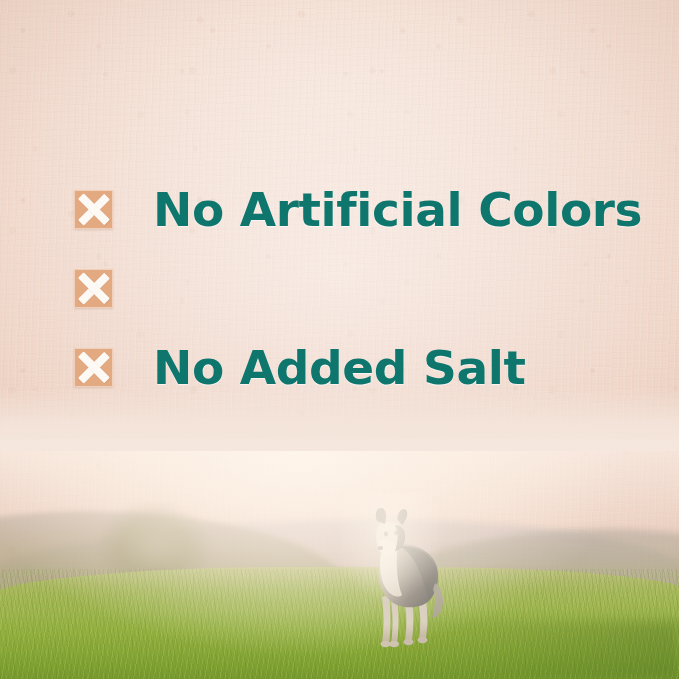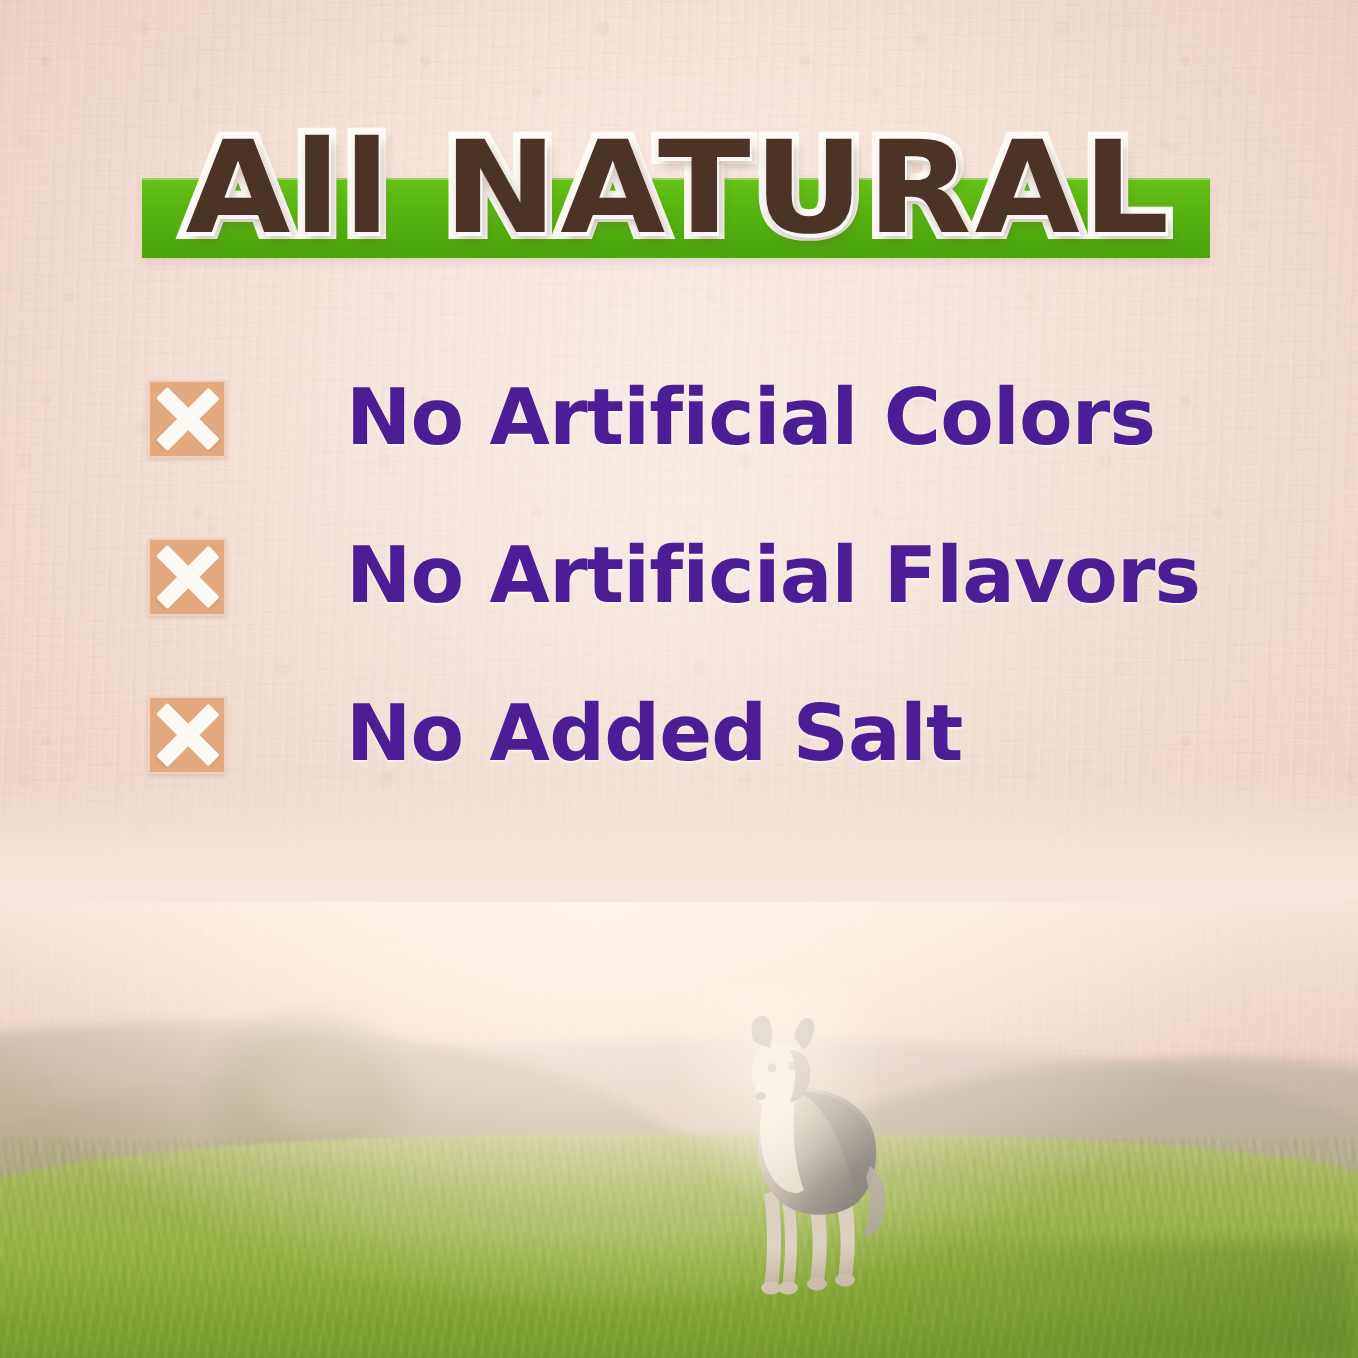--- a/index.html
+++ b/index.html
@@ -130,26 +130,26 @@
     margin-left: -3.75px;
     margin-top: -18.5px;
     background: #fdfaf6;
     border-radius: 1px;
     box-shadow: 0 1px 1px rgba(150,100,75,.18);
   }
   .x-box::before { transform: rotate(45deg); }
   .x-box::after  { transform: rotate(-45deg); }
 
   .benefit-label {
-    margin-left: 60px;
+    margin-left: 40px;
     font-family: "DejaVu Sans", sans-serif;
     font-weight: 700;
-    font-size: 39px;
+    font-size: 47px;
     letter-spacing: -0.4px;
-    color: #4c1d95;
+    color: #0f766e;
     white-space: nowrap;
     text-shadow: 0 1px 1px rgba(255,255,255,.70);
   }
 
   
   .photo {
     position: absolute;
     left: 0; right: 0;
     bottom: 0;
     height: 240px;
@@ -305,35 +305,30 @@
 </head>
 <body>
 
 <div id="poster">
 
   <div class="paper-base"></div>
   <div class="paper-grain"></div>
   <div class="paper-fibers"></div>
   <div class="paper-vignette"></div>
 
-  <div class="headline-wrap">
-    <div class="green-bar"></div>
-    <div class="headline">All NATURAL</div>
-  </div>
 
   <div class="benefits">
 
     <div class="benefit-row">
       <span class="x-box"></span>
       <span class="benefit-label">No Artificial Colors</span>
     </div>
 
     <div class="benefit-row">
       <span class="x-box"></span>
-      <span class="benefit-label">No Artificial Flavors</span>
     </div>
 
 
     <div class="benefit-row">
       <span class="x-box"></span>
       <span class="benefit-label">No Added Salt</span>
     </div>
 
   </div>
 

